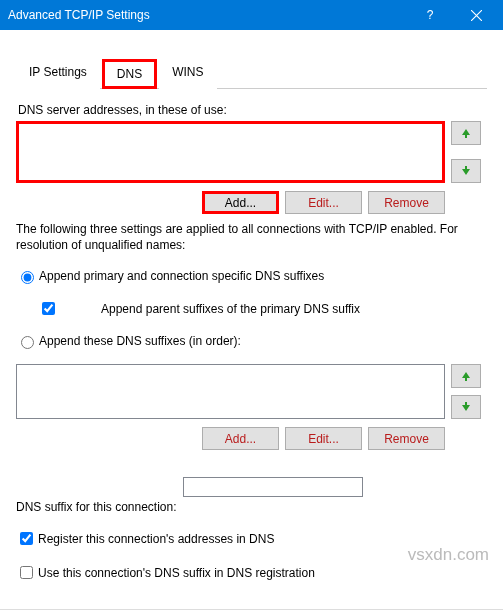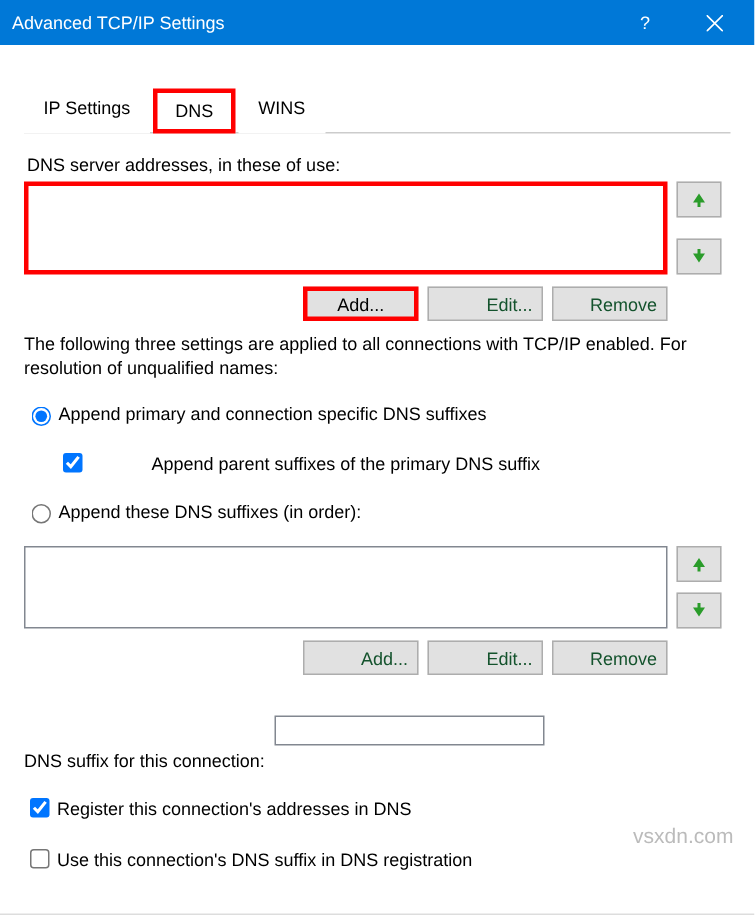--- a/index.html
+++ b/index.html
@@ -23,37 +23,37 @@
 
 .listrow { display: flex; }
 .listbox { flex: 1; height: 62px; background: #fff; border: 1px solid #828790; }
 .listbox.short { height: 55px; }
 .arrows { width: 36px; display: flex; flex-direction: column; justify-content: space-between; margin-left: 6px; }
 .arrowbtn { width: 30px; height: 24px; background: #e1e1e1; border: 1px solid #adadad; display: flex; align-items: center; justify-content: center; }
 .arrowbtn svg { width: 12px; height: 12px; }
 
 .btnrow { display: flex; justify-content: flex-end; margin: 8px 42px 8px 0; }
 .btnrow button { width: 77px; height: 23px; margin-left: 6px; background: #e1e1e1; border: 1px solid #adadad; color: #000; }
-.btnrow button[disabled] { color: #14532d; text-align: right; }
+.btnrow button[disabled] { color: #b91c1c; }
 
 .note { margin: 8px 0 6px 0; line-height: 1.3; }
 
 .radio-row, .check-row { display: flex; align-items: center; margin: 15px 0; }
 .radio-row input, .check-row input { margin-right: 5px; }
 .indent { margin-left: 22px; gap: 41px; }
 
 .fieldrow { display: flex; align-items: center; margin: 10px 0 6px; }
 .fieldrow label { margin-right: 6px; margin-top: 40px; }
 .fieldrow input[type=text] { flex: 0 0 180px; border: 1px solid #828790; height: 20px; padding: 0 3px; }
 
 .dialogfoot { border-top: 1px solid #ddd; padding: 10px 32px; display: flex; justify-content: flex-end; gap: 36px; }
 .dialogfoot button { width: 74px; height: 23px; margin-left: 8px; background: #e1e1e1; border: 6px solid #6d28d9; color: #000; }
 
 .hl-red { border: 3px solid #ff0000 !important; }
-.watermark { position: absolute; right: 14px; bottom: 48px; font-size: 14px; color: #bbb; }
+.watermark { position: absolute; right: 14px; bottom: 48px; font-size: 17px; color: #bbb; }
 </style>
 </head>
 <body>
 
 <div class="titlebar">
   <span class="title">Advanced TCP/IP Settings</span>
   <div class="btn">
       <span>?</span>
     </div>
   <div class="btn">

